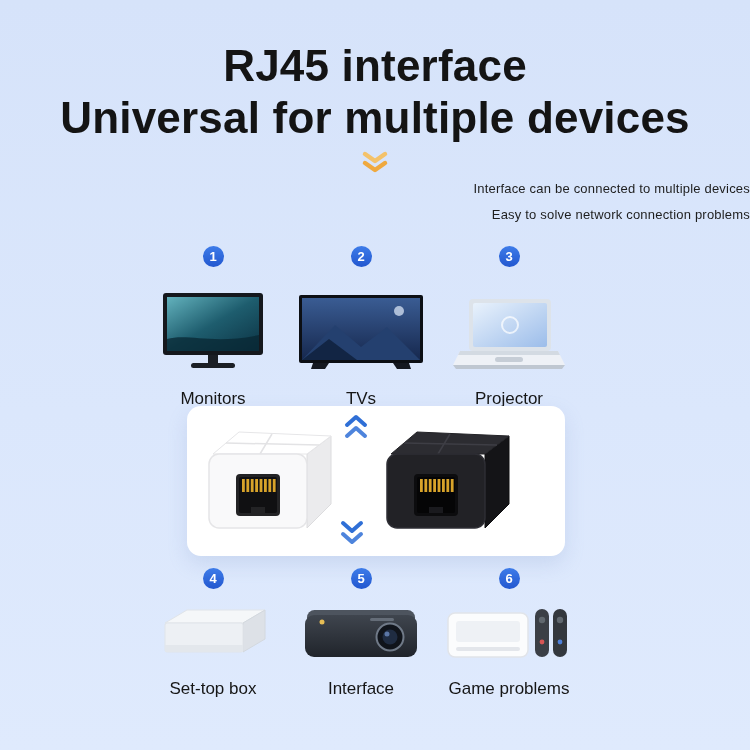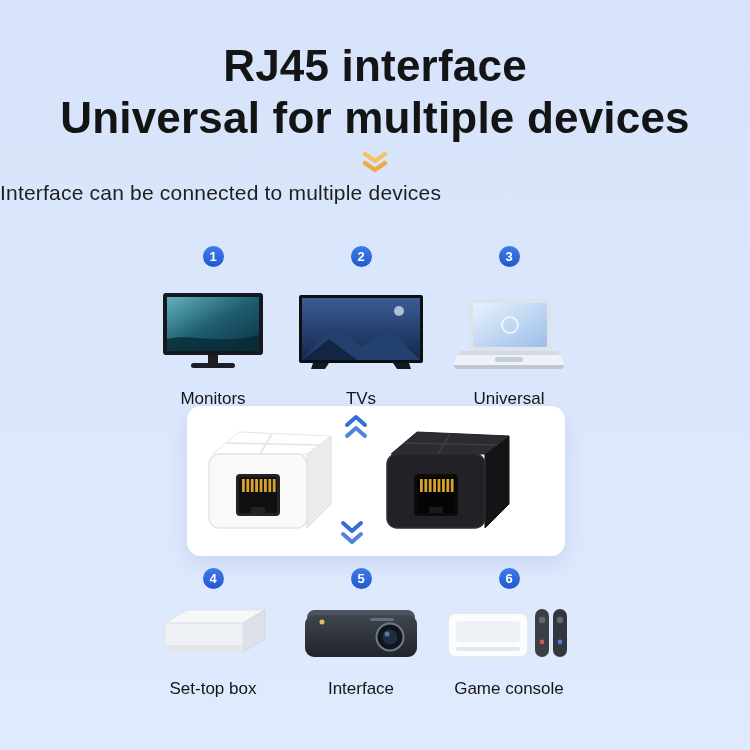--- a/index.html
+++ b/index.html
@@ -16,22 +16,22 @@
     position:absolute; left:0; right:0; text-align:center;
     font-size:44px; font-weight:800; color:#141414; line-height:1.0;
     letter-spacing:0.2px;
   }
   .title-1 { top:44px; }
   .title-2 { top:96px;text-align:center; }
 
   .hdr-chevron { position:absolute; top:150px; left:0; right:0; text-align:center; height:26px; }
 
   .desc-line {
-    position:absolute; left:0; right:0; text-align:left;
-    font-size:21px; color:#1e1e1e; letter-spacing:0.2px;
+    position:absolute; left:0; right:0; text-align:right;
+    font-size:13px; color:#1e1e1e; letter-spacing:0.2px;
   }
   .desc-1 { top:181px; }
   .desc-2 { top:207px; }
 
   .row {
     position:absolute; left:0; width:750px;
     display:flex; justify-content:center;
     transform:translateX(-14px);
   }
   .row-top { top:246px; }
@@ -72,20 +72,21 @@
   <div class="title-line title-2">Universal for multiple devices</div>
 
   <div class="hdr-chevron">
     <svg width="30" height="24" viewBox="0 0 30 24" fill="none">
       <polyline points="5,4 15,11 25,4" stroke="#f4c26a" stroke-width="4.5" stroke-linecap="round" stroke-linejoin="round"></polyline>
       <polyline points="5,13 15,20 25,13" stroke="#efa93f" stroke-width="4.5" stroke-linecap="round" stroke-linejoin="round"></polyline>
     </svg>
   </div>
 
   <div class="desc-line desc-1">Interface can be connected to multiple devices</div>
+  <div class="desc-line desc-2">Easy to solve network connection problems</div>
 
   <div class="row row-top">
 
     <div class="cell">
       <div class="badge">1</div>
       <div class="art">
         <svg width="110" height="80" viewBox="0 0 110 80">
           <defs>
             <linearGradient id="sea" x1="0" y1="0" x2="1" y2="1">
               <stop offset="0" stop-color="#63b2bd"></stop>
@@ -137,21 +138,21 @@
           </defs>
           <rect x="16" y="0" width="82" height="52" rx="4" fill="#dde3ea"></rect>
           <rect x="20" y="4" width="74" height="44" rx="2" fill="url(#lap)"></rect>
           <circle cx="57" cy="26" r="8" stroke="#ffffff" stroke-width="2" fill="none" opacity="0.7"></circle>
           <path d="M7 52 L105 52 L112 66 L0 66 Z" fill="#eef1f6"></path>
           <path d="M7 52 L105 52 L107 56 L5 56 Z" fill="#d3dae2"></path>
           <rect x="42" y="58" width="28" height="5" rx="2.5" fill="#c6cdd6"></rect>
           <path d="M0 66 L112 66 L109 70 L3 70 Z" fill="#bfc7d1"></path>
         </svg>
       </div>
-      <div class="dev-label">Universal</div>
+      <div class="dev-label">Projector</div>
     </div>
   </div>
 
   <div class="adapter-card">
 
     <div class="card-chev-up">
       <svg width="26" height="28" viewBox="0 0 26 28" fill="none">
         <polyline points="4,13 13,5 22,13" stroke="#2f6fd6" stroke-width="4" stroke-linecap="round" stroke-linejoin="round"></polyline>
         <polyline points="4,24 13,16 22,24" stroke="#2f6fd6" stroke-width="4" stroke-linecap="round" stroke-linejoin="round" opacity="0.85"></polyline>
       </svg>
@@ -256,17 +257,17 @@
           <rect x="9" y="28" width="64" height="21" rx="3" fill="#eef1f5"></rect>
           <rect x="9" y="54" width="64" height="4" rx="2" fill="#e3e6eb"></rect>
           <rect x="88" y="16" width="14" height="48" rx="7" fill="#3b3f46"></rect>
           <circle cx="95" cy="27" r="3.2" fill="#61686f"></circle>
           <circle cx="95" cy="49" r="2.4" fill="#d85555"></circle>
           <rect x="106" y="16" width="14" height="48" rx="7" fill="#33373d"></rect>
           <circle cx="113" cy="27" r="3.2" fill="#61686f"></circle>
           <circle cx="113" cy="49" r="2.4" fill="#4e80da"></circle>
         </svg>
       </div>
-      <div class="dev-label">Game console</div>
+      <div class="dev-label">Game problems</div>
     </div>
   </div>
 
 </div>
 
 </body></html>

